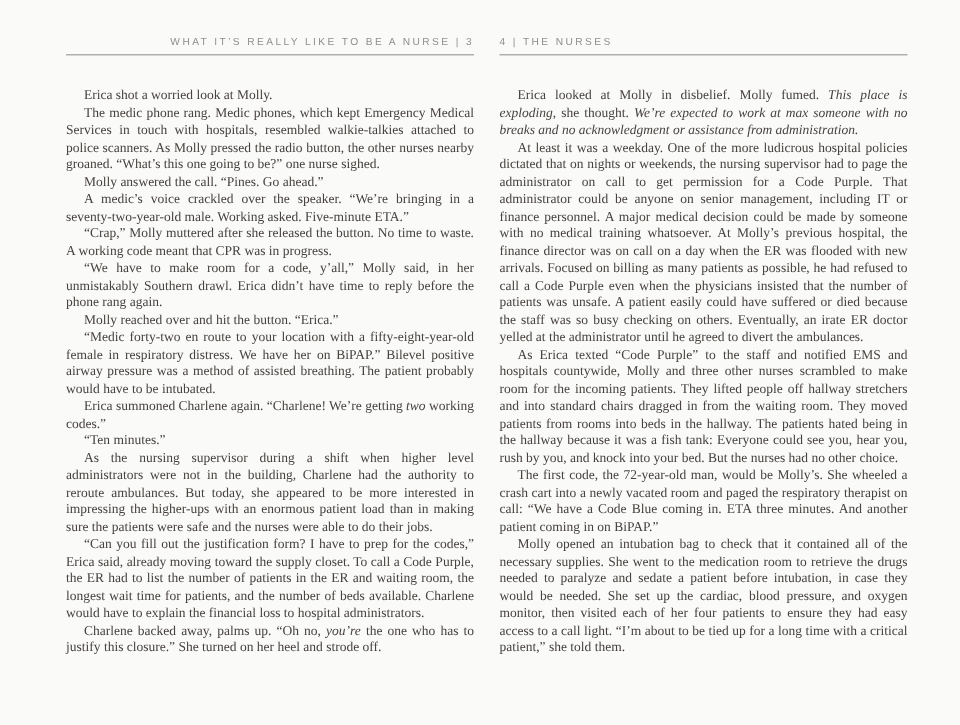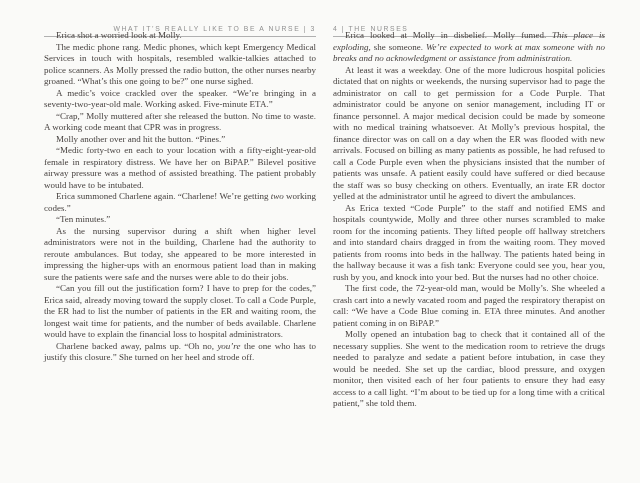--- a/index.html
+++ b/index.html
@@ -40,21 +40,21 @@
     position: absolute;
     top: 36px;
     left: 0;
     right: 0;
     height: 1px;
     background: var(--rule, #b0b0b0);
   }
 
   .page-body {
     position: absolute;
-    top: 30px;
+    top: 58px;
     left: 0;
     right: 0;
     color: var(--body-text, #474240);
     font-size: 9px;
     line-height: 11.5px;
     text-align: justify;
   }
   .page-body p {
     margin: 0;
     padding: 0;
@@ -66,37 +66,39 @@
 <body>
 
 <div class="spread">
 
   <div class="page left">
     <div class="running-head">WHAT IT’S REALLY LIKE TO BE A NURSE | 3</div>
     <div class="head-rule"></div>
     <div class="page-body">
         <p><span>Erica shot a worried look at Molly.</span></p>
         <p><span>The medic phone rang. Medic phones, which kept Emergency Medical Services in touch with hospitals, resembled walkie-talkies attached to police scanners. As Molly pressed the radio button, the other nurses nearby groaned. “What’s this one going to be?” one nurse sighed.</span></p>
+        <p><span>Molly answered the call. “Pines. Go ahead.”</span></p>
         <p><span>A medic’s voice crackled over the speaker. “We’re bringing in a seventy-two-year-old male. Working asked. Five-minute ETA.”</span></p>
         <p><span>“Crap,” Molly muttered after she released the button. No time to waste. A working code meant that CPR was in progress.</span></p>
-        <p><span>Molly another over and hit the button. “Pines.”</span></p>
-        <p><span>“Medic forty-two en each to your location with a fifty-eight-year-old female in respiratory distress. We have her on BiPAP.” Bilevel positive airway pressure was a method of assisted breathing. The patient probably would have to be intubated.</span></p>
+        <p><span>“We have to make room for a code, y’all,” Molly said, in her unmistakably Southern drawl. Erica didn’t have time to reply before the phone rang again.</span></p>
+        <p><span>Molly reached over and hit the button. “Erica.”</span></p>
+        <p><span>“Medic forty-two en route to your location with a fifty-eight-year-old female in respiratory distress. We have her on BiPAP.” Bilevel positive airway pressure was a method of assisted breathing. The patient probably would have to be intubated.</span></p>
         <p><span>Erica summoned Charlene again. “Charlene! We’re getting </span><em>two</em><span> working codes.”</span></p>
         <p><span>“Ten minutes.”</span></p>
         <p><span>As the nursing supervisor during a shift when higher level administrators were not in the building, Charlene had the authority to reroute ambulances. But today, she appeared to be more interested in impressing the higher-ups with an enormous patient load than in making sure the patients were safe and the nurses were able to do their jobs.</span></p>
         <p><span>“Can you fill out the justification form? I have to prep for the codes,” Erica said, already moving toward the supply closet. To call a Code Purple, the ER had to list the number of patients in the ER and waiting room, the longest wait time for patients, and the number of beds available. Charlene would have to explain the financial loss to hospital administrators.</span></p>
         <p><span>Charlene backed away, palms up. “Oh no, </span><em>you’re</em><span> the one who has to justify this closure.” She turned on her heel and strode off.</span></p>
       </div>
   </div>
 
   <div class="page right">
     <div class="running-head">4 | THE NURSES</div>
     <div class="head-rule"></div>
     <div class="page-body">
-        <p><span>Erica looked at Molly in disbelief. Molly fumed. </span><em>This place is exploding,</em><span> she someone. </span><em>We’re expected to work at max someone with no breaks and no acknowledgment or assistance from administration.</em></p>
+        <p><span>Erica looked at Molly in disbelief. Molly fumed. </span><em>This place is exploding,</em><span> she thought. </span><em>We’re expected to work at max someone with no breaks and no acknowledgment or assistance from administration.</em></p>
         <p><span>At least it was a weekday. One of the more ludicrous hospital policies dictated that on nights or weekends, the nursing supervisor had to page the administrator on call to get permission for a Code Purple. That administrator could be anyone on senior management, including IT or finance personnel. A major medical decision could be made by someone with no medical training whatsoever. At Molly’s previous hospital, the finance director was on call on a day when the ER was flooded with new arrivals. Focused on billing as many patients as possible, he had refused to call a Code Purple even when the physicians insisted that the number of patients was unsafe. A patient easily could have suffered or died because the staff was so busy checking on others. Eventually, an irate ER doctor yelled at the administrator until he agreed to divert the ambulances.</span></p>
         <p><span>As Erica texted “Code Purple” to the staff and notified EMS and hospitals countywide, Molly and three other nurses scrambled to make room for the incoming patients. They lifted people off hallway stretchers and into standard chairs dragged in from the waiting room. They moved patients from rooms into beds in the hallway. The patients hated being in the hallway because it was a fish tank: Everyone could see you, hear you, rush by you, and knock into your bed. But the nurses had no other choice.</span></p>
         <p><span>The first code, the 72-year-old man, would be Molly’s. She wheeled a crash cart into a newly vacated room and paged the respiratory therapist on call: “We have a Code Blue coming in. ETA three minutes. And another patient coming in on BiPAP.”</span></p>
         <p><span>Molly opened an intubation bag to check that it contained all of the necessary supplies. She went to the medication room to retrieve the drugs needed to paralyze and sedate a patient before intubation, in case they would be needed. She set up the cardiac, blood pressure, and oxygen monitor, then visited each of her four patients to ensure they had easy access to a call light. “I’m about to be tied up for a long time with a critical patient,” she told them.</span></p>
       </div>
   </div>
 
 </div>
 
 </body></html>

